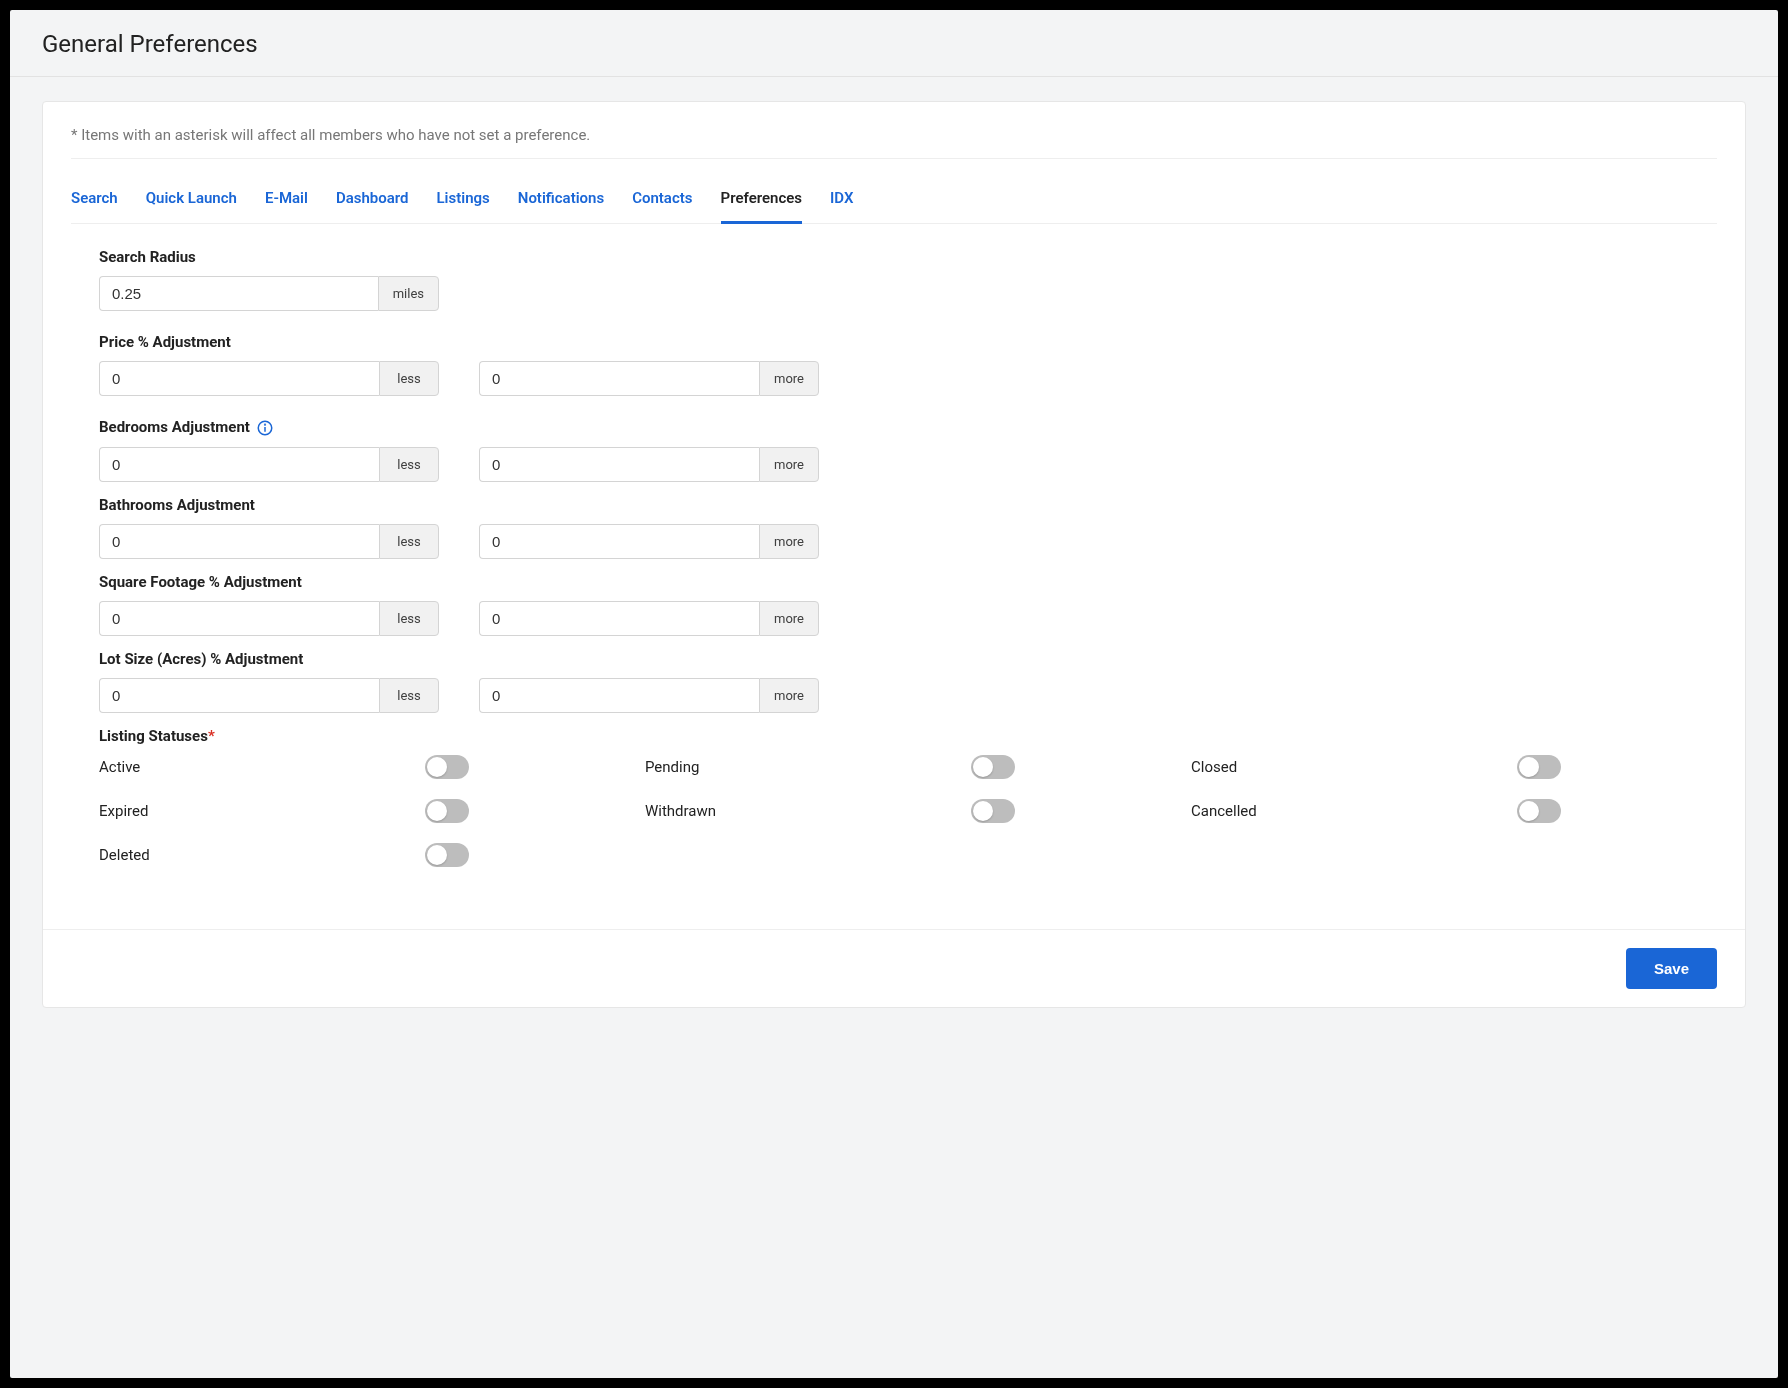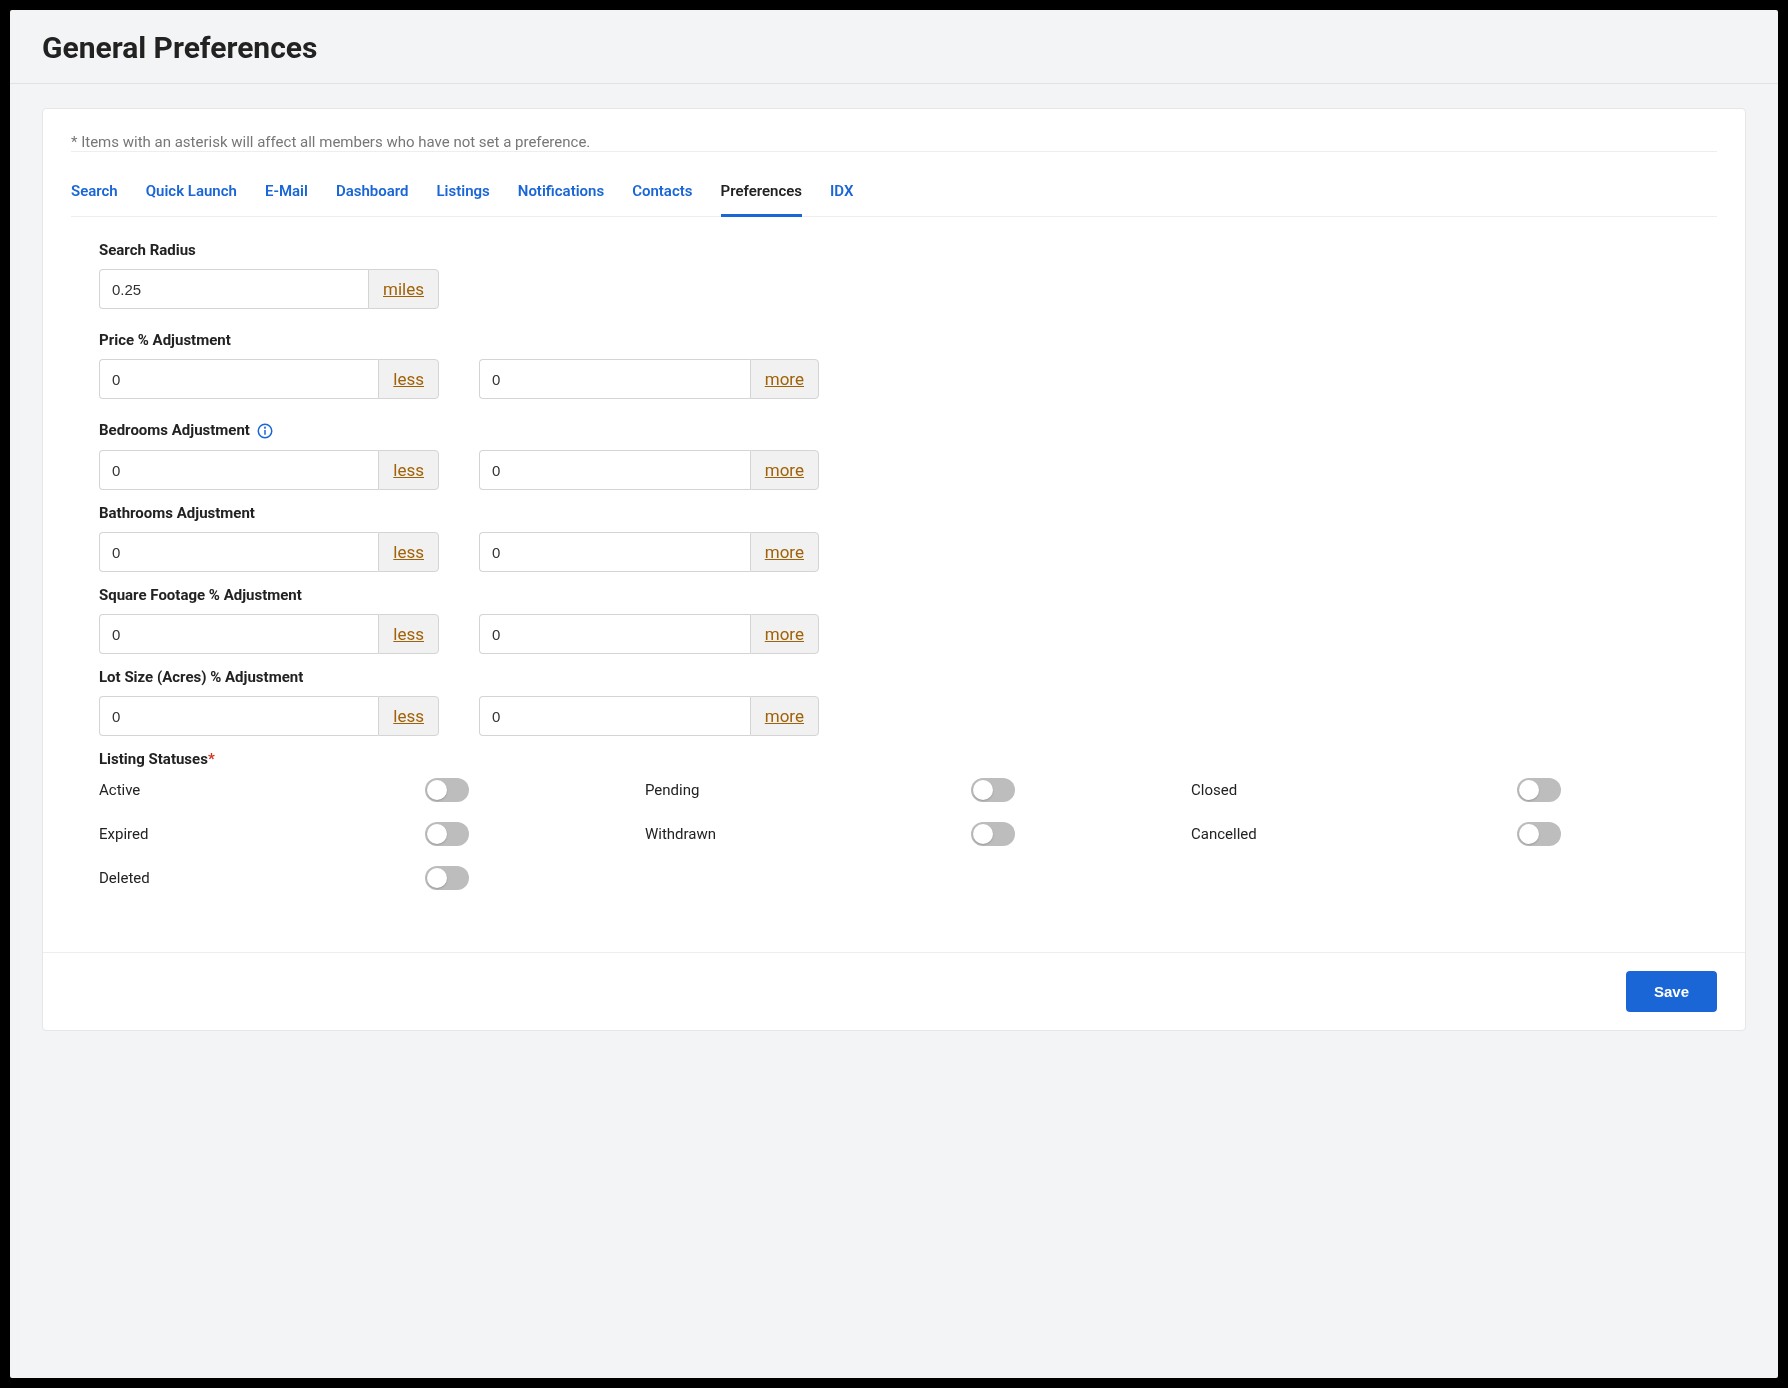--- a/index.html
+++ b/index.html
@@ -15,36 +15,37 @@
     border-radius: 2px;
     min-height: calc(100vh - 20px);
     padding-bottom: 12px;
   }
   .page-header {
     padding: 20px 32px 18px;
     border-bottom: 1px solid #e2e2e2;
   }
   .page-header h1 {
     margin: 0;
-    font-size: 30px;
-    font-weight: 700;
+    font-size: 24px;
+    font-weight: 400;
     color: #222;
   }
   .panel {
     background: #fff;
     border: 1px solid #e6e6e6;
     border-radius: 4px;
     margin: 24px 32px 0;
   }
   .panel-body {
     padding: 24px 28px 40px;
   }
   .disclaimer {
     color: #777;
     font-size: 15px;
+    padding-bottom: 14px;
     border-bottom: 1px solid #eee;
     margin-bottom: 24px;
   }
   
   .tabs {
     display: flex;
     gap: 28px;
     border-bottom: 1px solid #eee;
     margin-bottom: 24px;
     flex-wrap: wrap;
@@ -102,25 +103,24 @@
     padding: 4px 12px;
     font-size: 15px;
     color: #333;
     background: #fff;
   }
   .input-addon {
     background: #f1f1f1;
     border: 1px solid #d4d4d4;
     border-radius: 0 4px 4px 0;
     padding: 9px 14px;
-    font-size: 17px;
-    color: #a16207;
+    font-size: 13px;
+    color: #404040;
     min-width: 60px;
     text-align: center;
-    text-decoration: underline;
   }
   
   .toggle-grid {
     display: grid;
     grid-template-columns: repeat(3, minmax(0, 1fr));
     column-gap: 40px;
     row-gap: 14px;
     margin-top: 8px;
     gap: 20px;
   }

